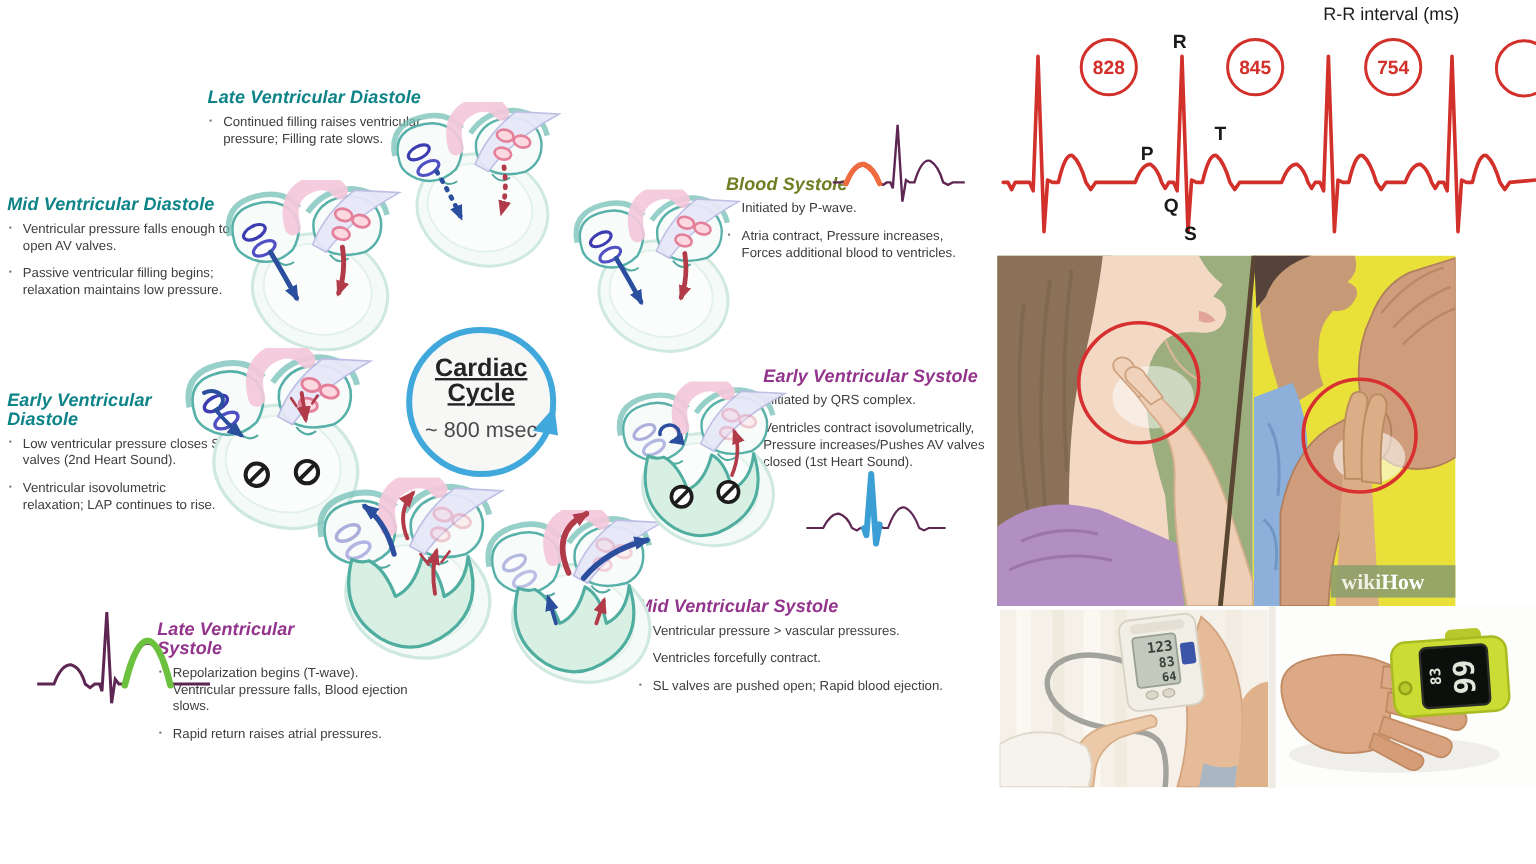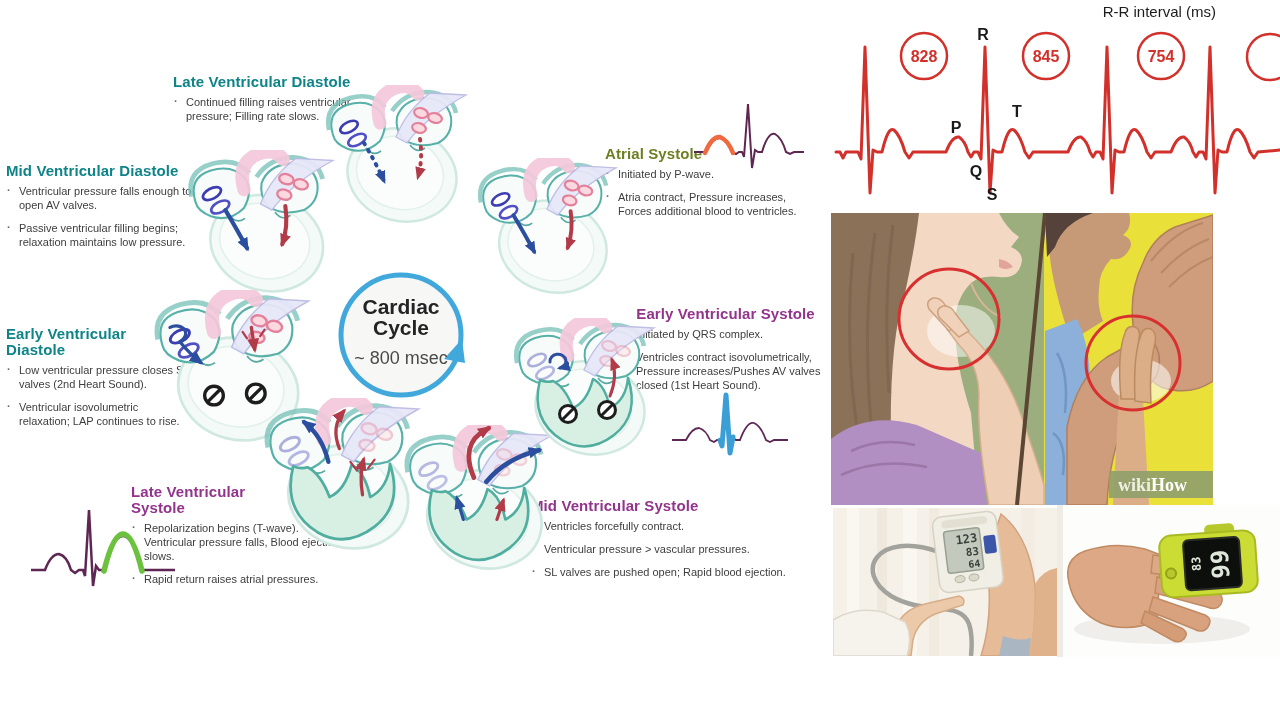--- a/index.html
+++ b/index.html
@@ -1,31 +1,31 @@
 <!DOCTYPE html>
 <html style="--ecg-red: #d2302a; --teal: #0e8488; --purple: #93348c; --olive: #6d7f21; --cycle-blue: #41a8dc; --p-wave-orange: #ef6a3e; --qrs-blue: #3b9fd6; --t-wave-green: #6cc13e; --trace-purple: #5e2753; --wikihow-yellow: #e9e13a; --wikihow-green: #9cae7e; --oximeter-lime: #cbdc35;"><head>
 <meta charset="utf-8">
 <style>
   html,body{margin:0;padding:0;background:#fff;}
   .stage{position:relative;width:1280px;height:720px;background:#ffffff;overflow:hidden;
          font-family:"Liberation Sans",sans-serif;}
   .abs{position:absolute;}
   
   .phase{position:absolute;}
-  .phase h3{margin:0 0 5px 0;font-size:15px;line-height:1.05;font-weight:bold;letter-spacing:.1px;}
+  .phase h3{margin:0 0 5px 0;font-size:15px;line-height:1.05;font-weight:bold;letter-spacing:.1px;font-style:italic;}
   .phase.teal h3{color:var(--teal,#0e8488);}
   .phase.purple h3{color:var(--purple,#93348c);}
   .phase.olive h3{color:var(--olive,#6d7f21);}
   .phase ul{margin:0;padding:0;list-style:none;}
   .phase li{position:relative;padding-left:13px;margin-bottom:9px;font-size:11px;line-height:1.28;color:#3d3d3d;}
   .phase li::before{content:"·";position:absolute;left:1px;top:-1px;color:#666;font-weight:bold;}
   .nowrap h3{white-space:nowrap;text-align:center;}
   
   .cycle-text{position:absolute;left:352px;top:296px;width:98px;text-align:center;}
-  .cycle-text .t{font-size:21px;font-weight:bold;color:#242424;line-height:1.02;}
+  .cycle-text .t{font-size:21px;font-weight:bold;color:#242424;line-height:1.02;text-decoration:underline;}
   .cycle-text .s{font-size:18px;color:#4a4a4a;margin-top:9px;}
   
   svg{display:block;}
   .arr{fill:none;stroke-linecap:round;}
   .arr.blue{stroke:#2b4f9e;stroke-width:4;}
   .arr.red{stroke:#b23b49;stroke-width:4;}
   .arr.thin{stroke-width:3;}
   .dash{stroke-dasharray:1.5 6.5;}
   .wv{fill:#d8efe4;stroke:#4fae9f;stroke-width:2.5;stroke-linejoin:round;}
   .ecg-lab{font-family:"Liberation Sans",sans-serif;font-weight:bold;font-size:16px;fill:#1a1a1a;text-anchor:middle;}
@@ -89,47 +89,47 @@
   </div>
 
   <div class="phase teal" style="left:6px;top:326px;width:190px">
     <h3 style="width:150px">Early Ventricular Diastole</h3>
     <ul style="width:185px">
       <li>Low ventricular pressure closes SL valves (2nd Heart Sound).</li>
       <li>Ventricular isovolumetric relaxation; LAP continues to rise.</li>
     </ul>
   </div>
 
-  <div class="phase purple" style="left:131px;top:484px;width:230px">
+  <div class="phase purple" style="left:131px;top:517px;width:230px">
     <h3 style="width:160px">Late Ventricular Systole</h3>
     <ul style="width:215px">
       <li>Repolarization begins (T-wave). Ventricular pressure falls, Blood ejection slows.</li>
       <li>Rapid return raises atrial pressures.</li>
     </ul>
   </div>
 
   <div class="phase purple" style="left:531px;top:498px;width:300px">
     <h3>Mid Ventricular Systole</h3>
     <ul style="width:290px">
+      <li>Ventricular pressure &gt; vascular pressures.</li>
       <li>Ventricles forcefully contract.</li>
-      <li>Ventricular pressure &gt; vascular pressures.</li>
       <li>SL valves are pushed open; Rapid blood ejection.</li>
     </ul>
   </div>
 
   <div class="phase purple nowrap" style="left:623px;top:306px;width:205px">
     <h3>Early Ventricular Systole</h3>
     <ul style="width:203px">
       <li>Initiated by QRS complex.</li>
       <li>Ventricles contract isovolumetrically, Pressure increases/Pushes AV valves closed (1st Heart Sound).</li>
     </ul>
   </div>
 
   <div class="phase olive" style="left:605px;top:146px;width:215px">
-    <h3>Atrial Systole</h3>
+    <h3>Blood Systole</h3>
     <ul style="width:212px">
       <li>Initiated by P-wave.</li>
       <li>Atria contract, Pressure increases, Forces additional blood to ventricles.</li>
     </ul>
   </div>
 
   <svg class="abs" style="left:333px;top:267px" width="136" height="136" viewBox="0 0 136 136">
     <circle cx="68" cy="68" r="60" fill="#f7f7f6" style="stroke:var(--cycle-blue,#41a8dc)" stroke-width="5"></circle>
     <polygon points="129,72 132,96 111,92" style="fill:var(--cycle-blue,#41a8dc)"></polygon>
   </svg>

